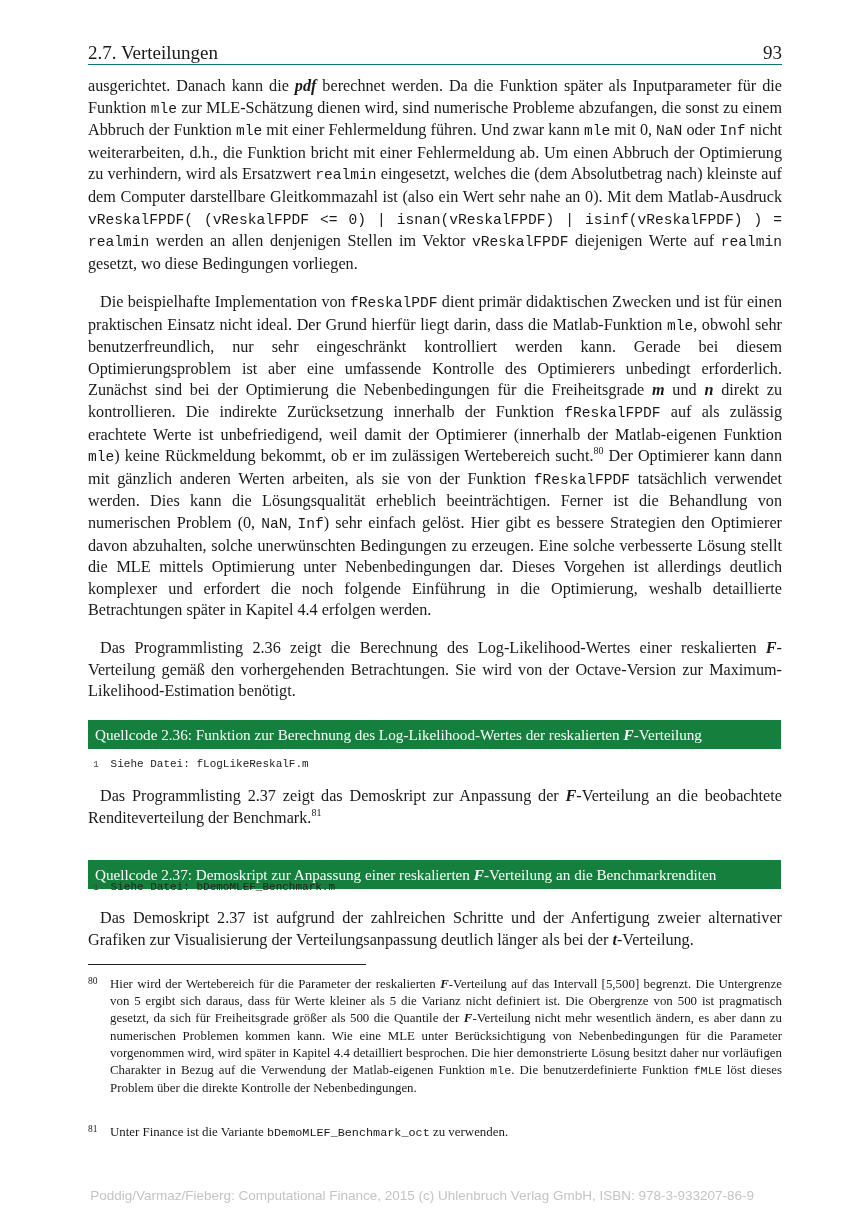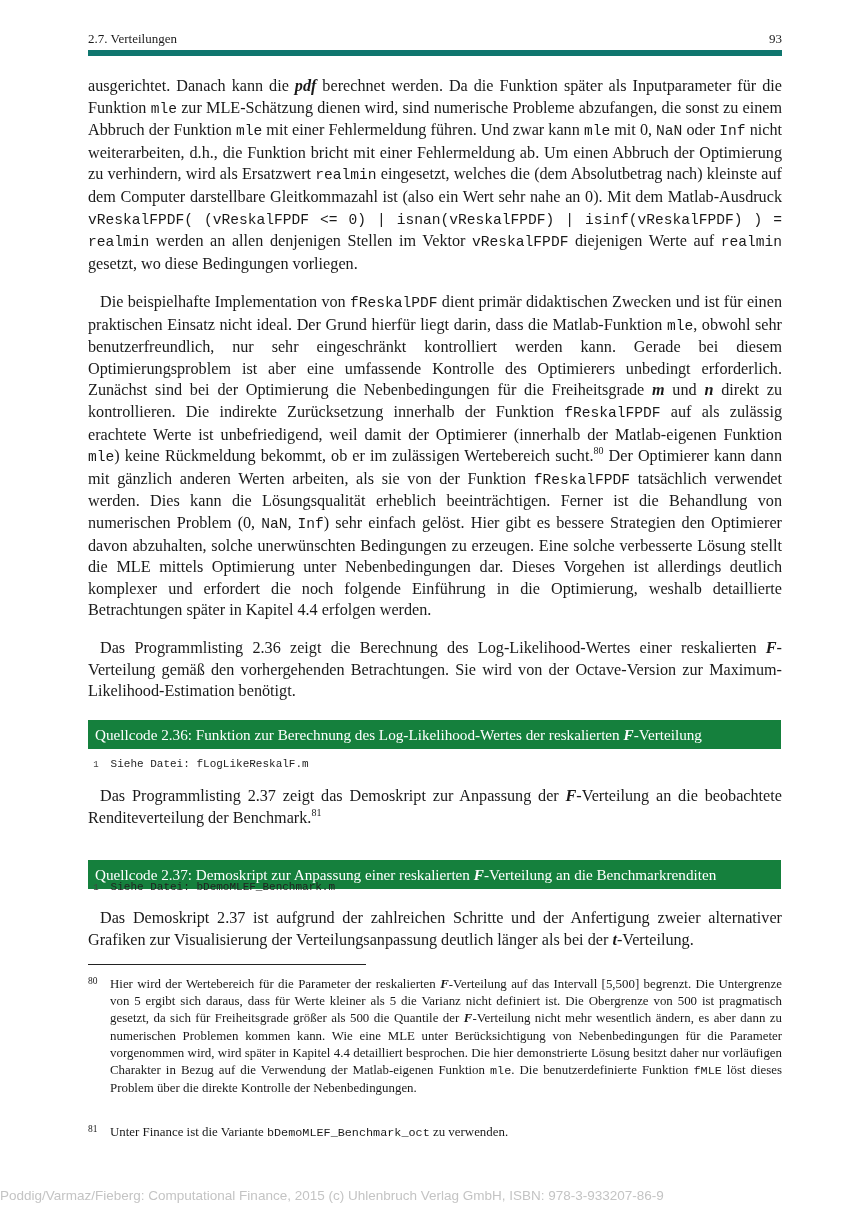--- a/index.html
+++ b/index.html
@@ -3,23 +3,23 @@
 <meta charset="utf-8">
 <style>
   html, body { margin: 0; padding: 0; background: #ffffff; }
   body {
     width: 867px; height: 1227px; position: relative; overflow: hidden;
     font-family: "Liberation Serif", "DejaVu Serif", serif;
     color: #1a1a1a;
   }
   .page { position: absolute; left: 88px; top: 0; width: 694px; }
   .running-head {
-    position: absolute; top: 28px; left: 0; width: 694px; height: 22px;
-    border-bottom: 6px solid #0f766e;
-    font-size: 13px; line-height: 20px;
+    position: absolute; top: 42px; left: 0; width: 694px; height: 22px;
+    border-bottom: 1px solid #0f766e;
+    font-size: 19px; line-height: 20px;
   }
   .running-head .sec { position: absolute; left: 0; top: 1px; }
   .running-head .pg { position: absolute; right: 0; top: 1px; }
 
   .p {
     position: absolute; left: 0; width: 694px;
     font-size: 16.2px; line-height: 21.6px;
     text-align: justify; hyphens: manual;
   }
   .p.indent { text-indent: 12px; }
@@ -42,21 +42,21 @@
   .fn-rule { position: absolute; left: 0; top: 964px; width: 278px; border-top: 1px solid #222; }
   .fn {
     position: absolute; left: 0; width: 694px;
     font-size: 12.9px; line-height: 17.2px; text-align: justify;
   }
   .fn .num { position: absolute; left: 0; top: -3px; font-size: 9.5px; }
   .fn .body { margin-left: 22px; display: block; }
   .fn code { font-size: 11.8px; }
 
   .watermark {
-    position: absolute; left: 0; width: 754px; top: 1188px; text-align: left;
+    position: absolute; left: 0; width: 754px; top: 1188px; text-align: right;
     font-family: "Liberation Sans", "DejaVu Sans", sans-serif;
     font-size: 13.5px; color: #c4c4c4; letter-spacing: 0px;
   }
 </style>
 </head>
 <body>
 
 <div class="page">
 
   <div class="running-head">

